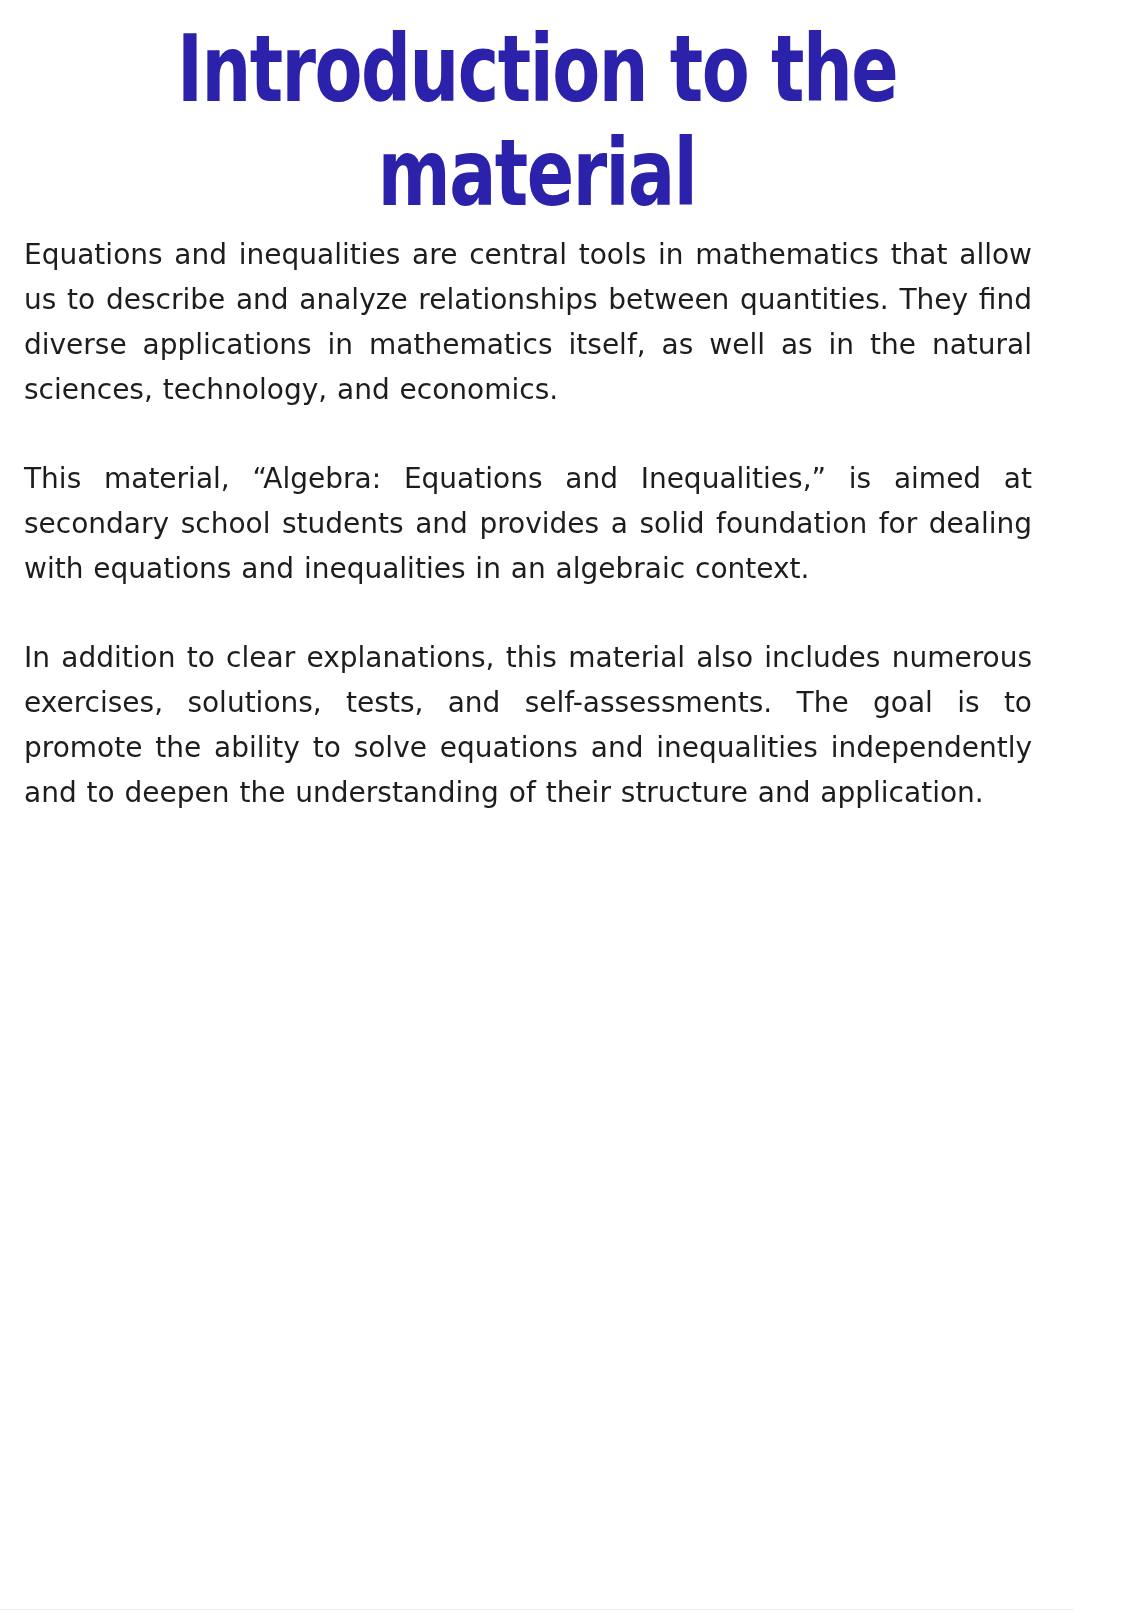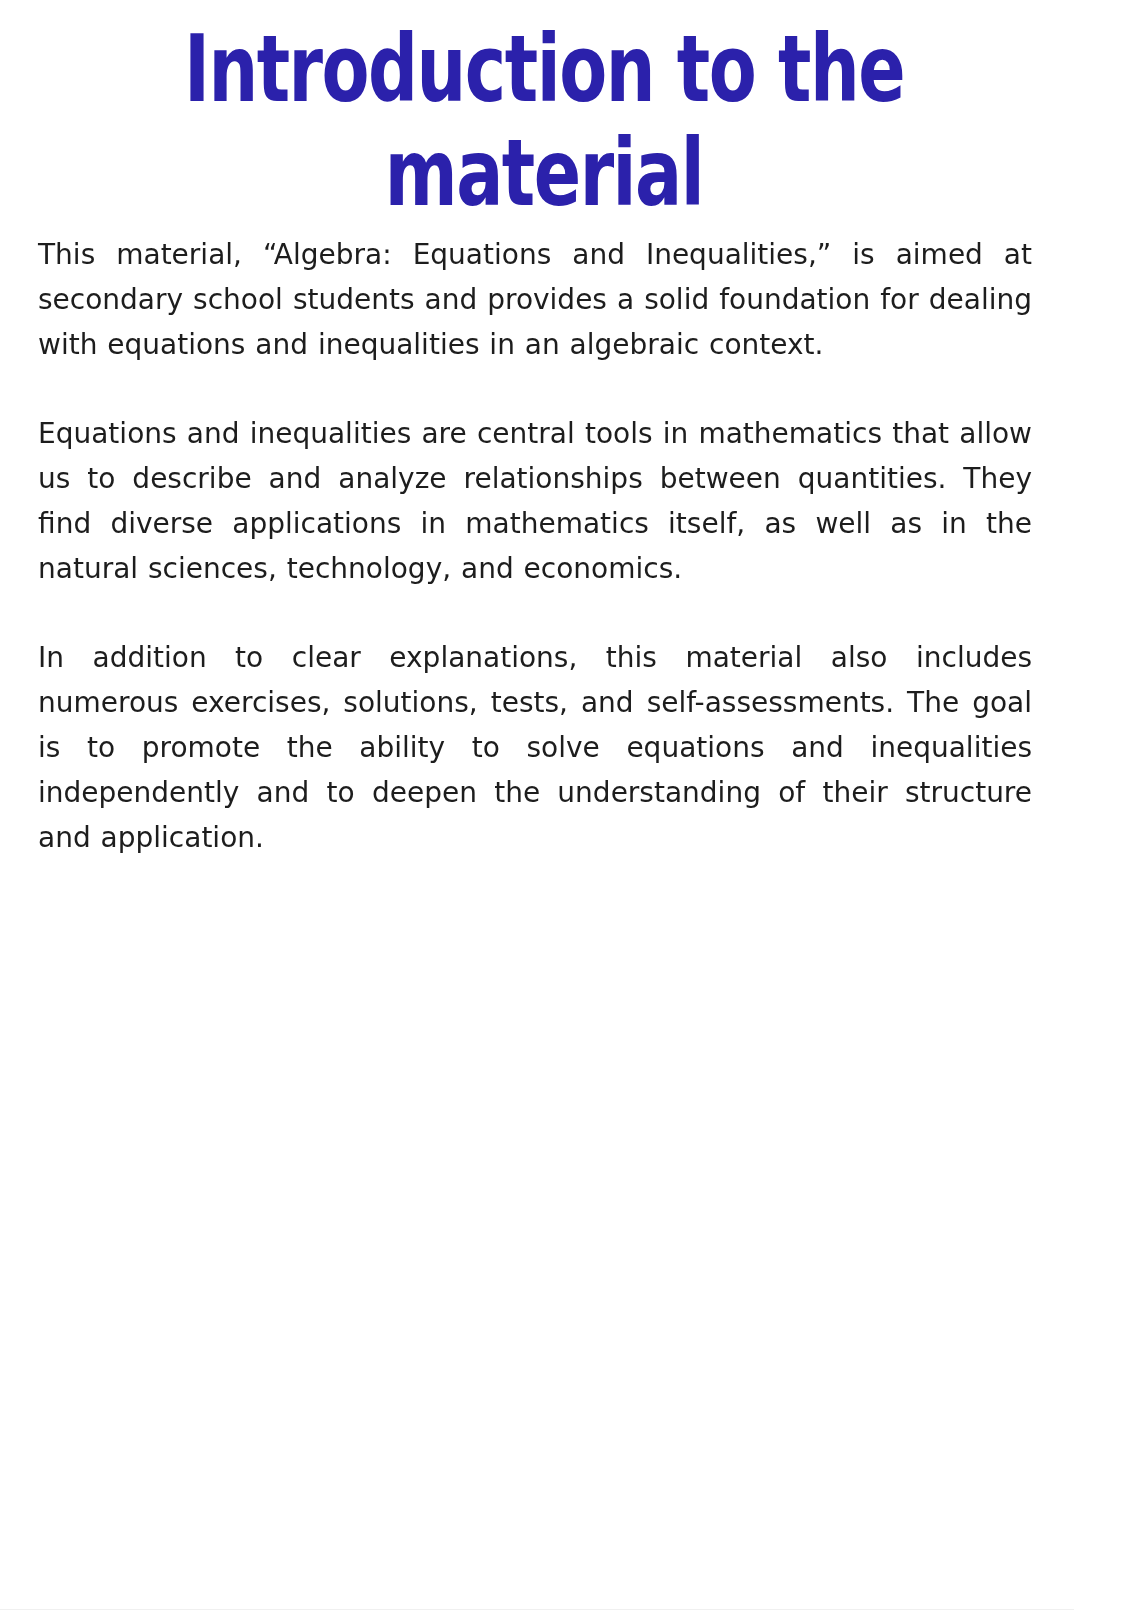--- a/index.html
+++ b/index.html
@@ -10,21 +10,20 @@
   }
   *{margin:0;padding:0;box-sizing:border-box;}
   html,body{background:var(--bg);}
   .page{
     position:relative;
     width:1074px;
     height:1613px;
     background:var(--bg);
     overflow:hidden;
     font-family:"DejaVu Sans", sans-serif;
-    padding-left:14px;
   }
   .title{
     padding-top:18px;
     text-align:center;
     color:var(--title-color);
     font-family:"DejaVu Sans", sans-serif;
     font-weight:800;
     font-size:92px;
     line-height:104px;
     letter-spacing:-2px;
@@ -61,20 +60,20 @@
 <body>
 
 <div class="page">
 
   <h1 class="title">
     <span class="title-line">Introduction to the</span>
     <span class="title-line">material</span>
   </h1>
 
   <div class="body">
+    <p>Equations and inequalities are central tools in mathematics that allow us to describe and analyze relationships between quantities. They find diverse applications in mathematics itself, as well as in the natural sciences, technology, and economics.</p>
     <p>This material, “Algebra: Equations and Inequalities,” is aimed at secondary school students and provides a solid foundation for dealing with equations and inequalities in an algebraic context.</p>
-    <p>Equations and inequalities are central tools in mathematics that allow us to describe and analyze relationships between quantities. They find diverse applications in mathematics itself, as well as in the natural sciences, technology, and economics.</p>
     <p>In addition to clear explanations, this material also includes numerous exercises, solutions, tests, and self-assessments. The goal is to promote the ability to solve equations and inequalities independently and to deepen the understanding of their structure and application.</p>
   </div>
 
   <div class="bottom-hairline"></div>
 
 </div>
 
 </body></html>

